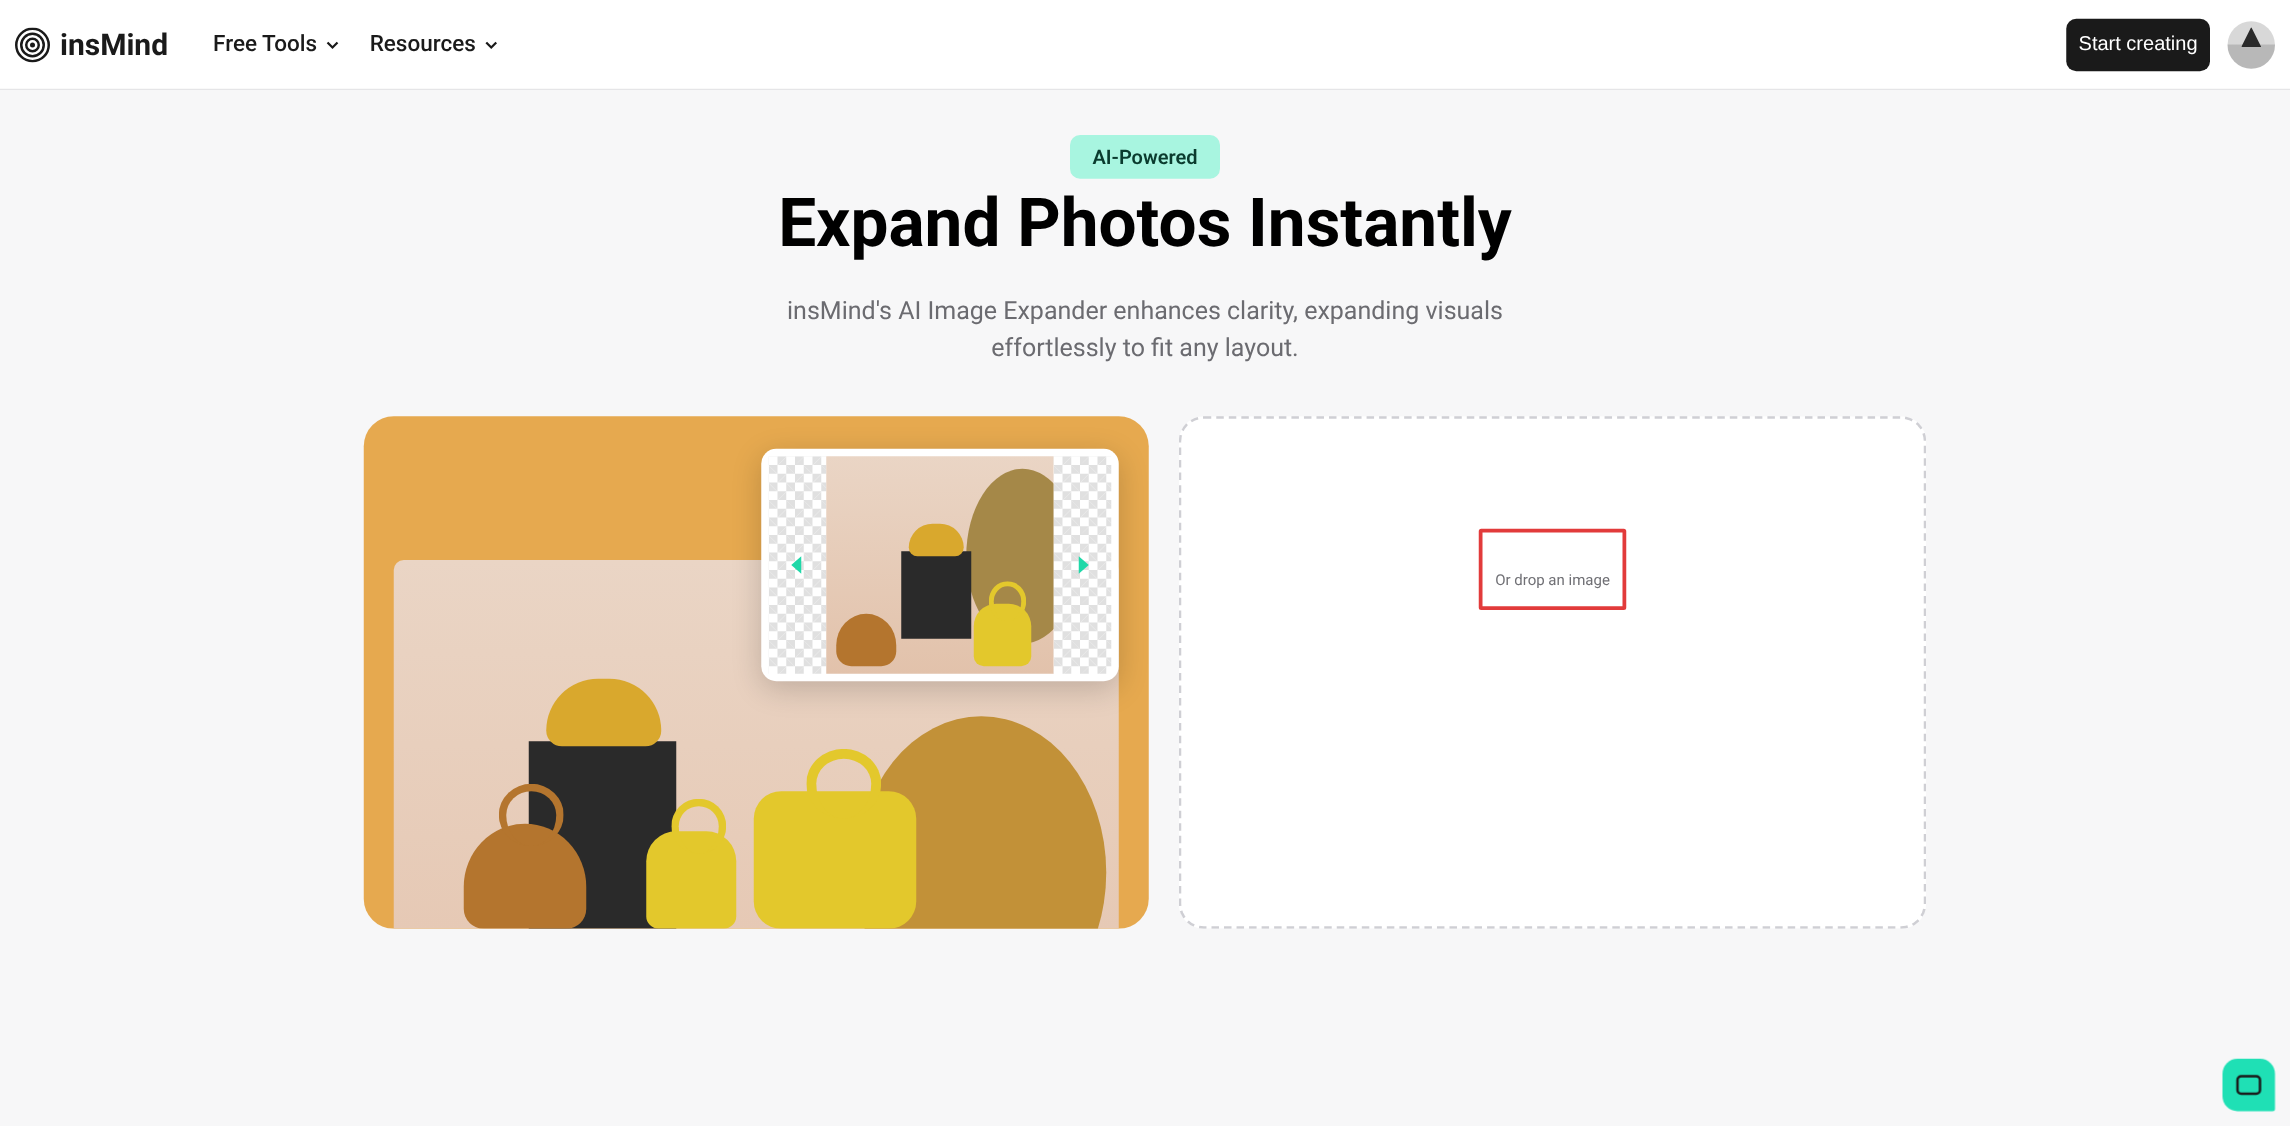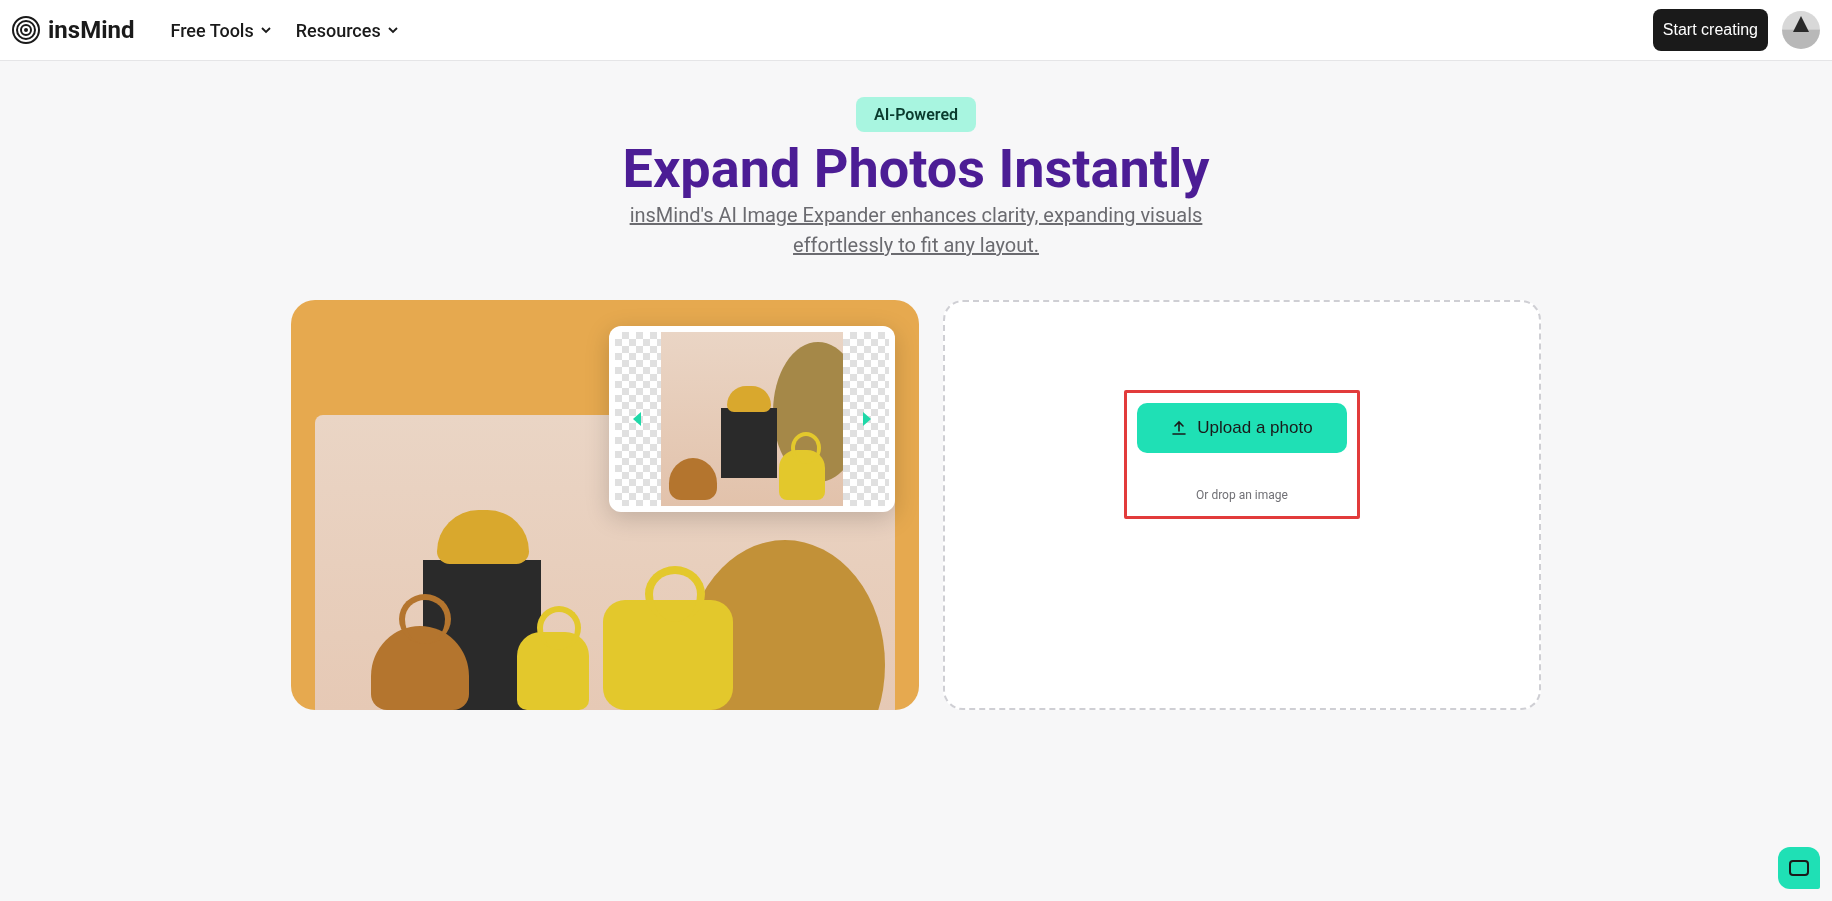--- a/index.html
+++ b/index.html
@@ -1,33 +1,33 @@
 <!DOCTYPE html>
 <html><head>
   <meta charset="utf-8">
   <style>
     * { margin: 0; padding: 0; box-sizing: border-box; }
     body { font-family: -apple-system, BlinkMacSystemFont, 'Segoe UI', Roboto, Arial, sans-serif; background: #f7f7f8; }
     
-    .header { background: white; height: 61px; display: flex; align-items: center; justify-content: space-between; padding: 0 12px 0 12px; border-bottom: 1px solid #e5e5e7; }
+    .header { background: white; height: 72px; display: flex; align-items: center; justify-content: space-between; padding: 0 12px 0 12px; border-bottom: 1px solid #e5e5e7; }
     .header-left { display: flex; align-items: center; gap: 36px; }
     .logo { display: flex; align-items: center; gap: 8px; font-size: 24px; font-weight: 700; color: #1a1a1a; }
     .logo-icon { width: 28px; height: 28px; }
     .nav { display: flex; gap: 24px; }
     .nav-item { display: flex; align-items: center; gap: 6px; font-size: 18px; font-weight: 500; color: #1a1a1a; cursor: pointer; }
     .chevron { width: 12px; height: 12px; }
     .header-right { display: flex; align-items: center; gap: 14px; }
     .btn-primary { background: #1a1a1a; color: white; border: none; padding: 12px 10px; font-size: 16px; font-weight: 500; border-radius: 8px; cursor: pointer; }
     .avatar { width: 38px; height: 38px; border-radius: 50%; background: linear-gradient(180deg, #d8d8d8 48%, #b8b8b8 50%); display: flex; align-items: center; justify-content: center; }
     .avatar-inner { width: 16px; height: 16px; background: #2a2a2a; clip-path: polygon(50% 0%, 100% 100%, 0% 100%); transform: translateY(-6px); }
     
     .hero { text-align: center; padding: 36px 8px 40px; }
     .badge { display: inline-block; background: #a8f5e0; color: #0a3b2e; padding: 8px 18px; border-radius: 8px; font-size: 16px; font-weight: 600; margin-bottom: 6px; }
-    .hero-title { font-size: 54px; font-weight: 700; color: #4c1d95; line-height: 1.15; }
-    .hero-subtitle { font-size: 20px; color: #6b6b70; line-height: 1.5; max-width: 700px; margin: 0 auto; text-decoration: underline; }
+    .hero-title { font-size: 54px; font-weight: 700; color: #000000; line-height: 1.15; margin-bottom: 22px; }
+    .hero-subtitle { font-size: 20px; color: #6b6b70; line-height: 1.5; max-width: 700px; margin: 0 auto; }
     
     .content-row { display: flex; gap: 24px; max-width: 1290px; margin: 0 auto; padding: 0 20px; }
     
     .preview-card { flex: 0 0 628px; height: 410px; background: #e6a94f; border-radius: 24px; position: relative; overflow: hidden; }
     .preview-inner { position: absolute; left: 24px; right: 24px; bottom: 0; top: 115px; background: linear-gradient(180deg, #ead5c5 0%, #e6c9b5 100%); border-radius: 8px 8px 0 0; }
     .preview-circle { position: absolute; right: 10px; bottom: -80px; width: 200px; height: 250px; background: #c29138; border-radius: 50%; }
     .editor-box { position: absolute; top: 26px; right: 24px; width: 286px; height: 186px; background: white; border-radius: 12px; box-shadow: 0 6px 24px rgba(0,0,0,0.18); display: flex; align-items: center; padding: 6px; }
     .checker-strip { width: 46px; height: 100%; background-image: 
       linear-gradient(45deg, #e0e0e0 25%, transparent 25%), 
       linear-gradient(-45deg, #e0e0e0 25%, transparent 25%), 
@@ -151,26 +151,20 @@
       <div class="checker-strip">
         <svg class="arrow-btn" viewBox="0 0 24 24">
             <path d="M9 5 L17 12 L9 19 Z" fill="#1fd8a8"></path>
           </svg>
       </div>
     </div>
   </div>
 
   <div class="upload-card">
     <div class="highlight-box">
-      <button class="upload-btn">
-        <svg class="upload-icon" viewBox="0 0 16 16">
-          <path d="M8 2 L8 11 M4 6 L8 2 L12 6 M2 14 L14 14" fill="none" stroke="#1a1a1a" stroke-width="1.6" stroke-linecap="round"></path>
-        </svg>
-        <span>Upload a photo</span>
-      </button>
       <div class="drop-text">Or drop an image</div>
     </div>
   </div>
 </div>
 
 <div class="chat-widget">
   <div class="chat-icon"></div>
 </div>
 
 </body></html>

